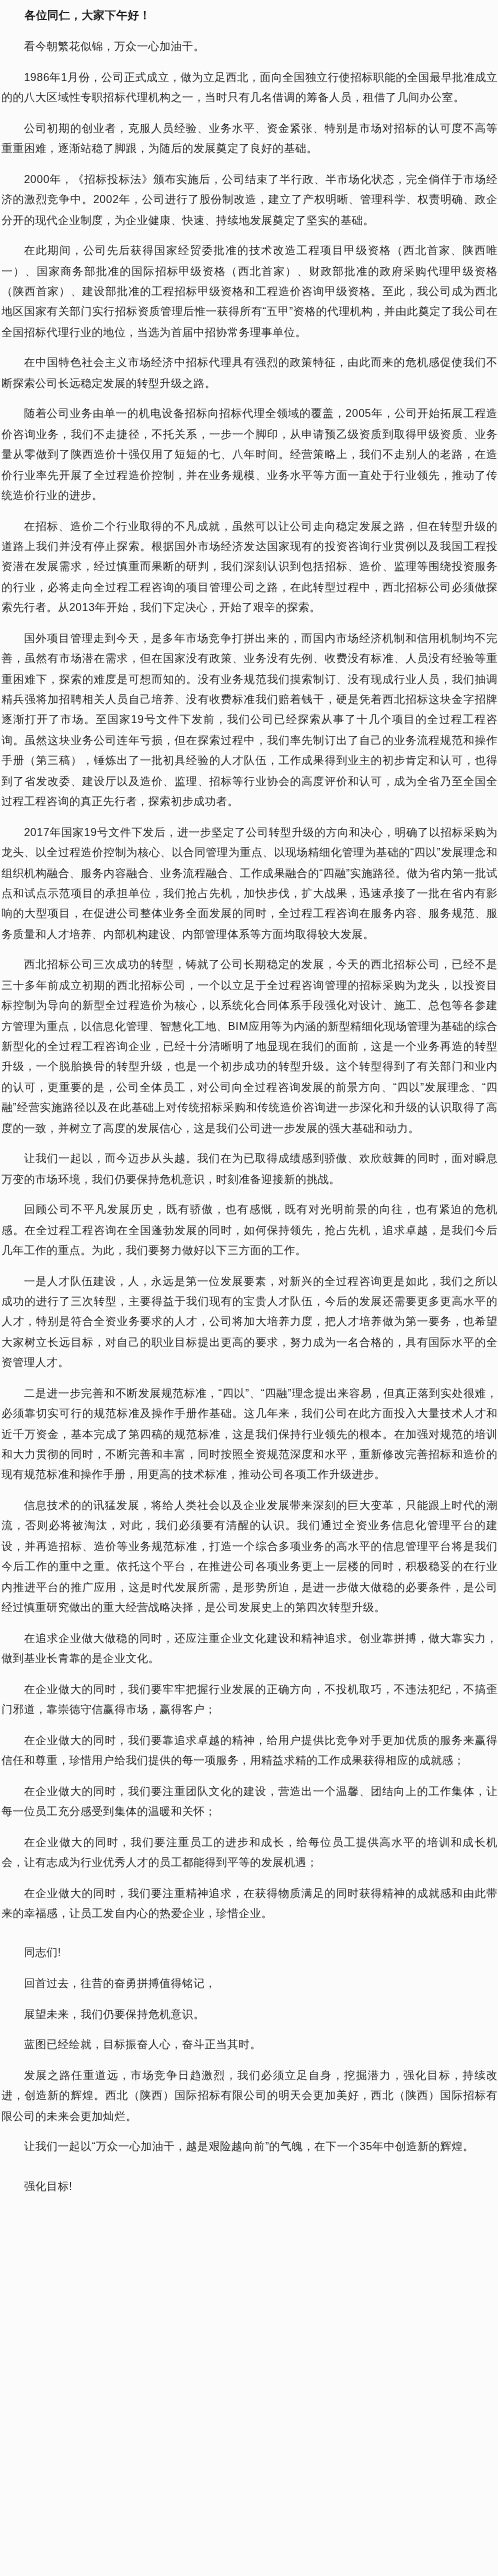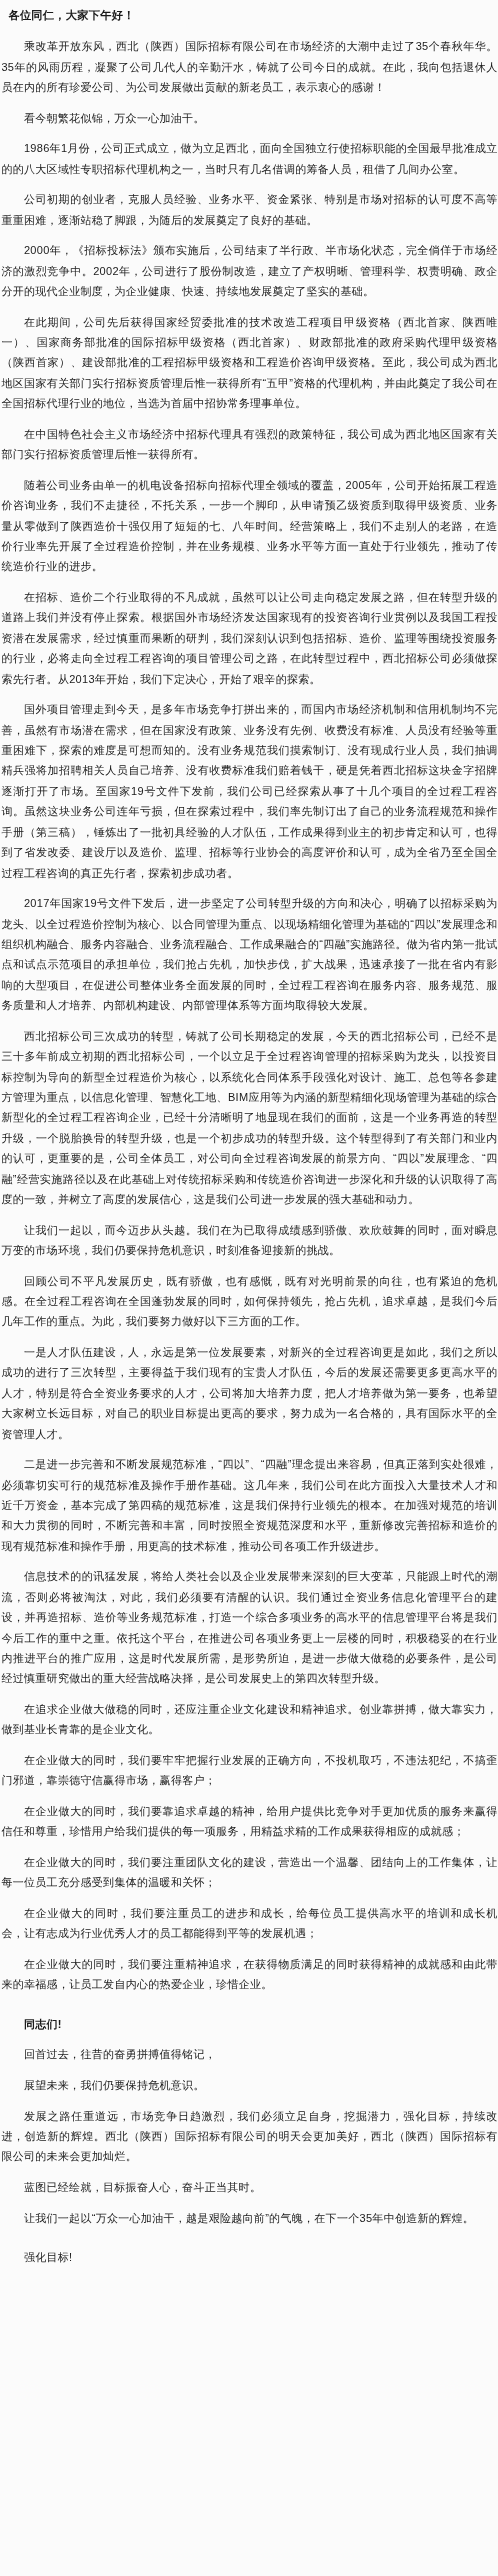--- a/index.html
+++ b/index.html
@@ -14,70 +14,69 @@
     min-height: 2576px;
     box-sizing: border-box;
     padding: 4.8px 1.4px 16.4px 1.4px;
     font-size: 11px;
     line-height: 20.4px;
     text-align: justify;
     letter-spacing: 0.3px;
   }
   .doc-title {
     margin: 0 0 11px 0;
-    padding-left: 7px;
+    padding-left: 23px;
     font-weight: bold;
     font-size: 11.2px;
     text-indent: 0;
   }
   .para {
     margin: 0 0 10.2px 0;
     text-indent: 22.5px;
   }
   .para.bold {
-    font-weight: bold;
+    font-weight: normal;
   }
   .para.extra-space {
     margin-top: 19px;
   }
   .italic {
     font-style: italic;
   }
 </style>
 </head>
 <body>
 
 <div class="doc">
   <p class="doc-title">各位同仁，大家下午好！</p>
   <div>
-      <p class="para">乘改革开放东风，西北（陕西）国际招标有限公司在市场经济的大潮中走过了35个春秋年华。35年的风雨历程，凝聚了公司几代人的辛勤汗水，铸就了公司今日的成就。在此，我向包括退休人员在内的所有珍爱公司、为公司发展做出贡献的新老员工，表示衷心的感谢！</p>
       <p class="para">看今朝繁花似锦，万众一心加油干。</p>
       <p class="para">1986年1月份，公司正式成立，做为立足西北，面向全国独立行使招标职能的全国最早批准成立的的八大区域性专职招标代理机构之一，当时只有几名借调的筹备人员，租借了几间办公室。</p>
       <p class="para">公司初期的创业者，克服人员经验、业务水平、资金紧张、特别是市场对招标的认可度不高等重重困难，逐渐站稳了脚跟，为随后的发展奠定了良好的基础。</p>
       <p class="para">2000年，《招标投标法》颁布实施后，公司结束了半行政、半市场化状态，完全倘佯于市场经济的激烈竞争中。2002年，公司进行了股份制改造，建立了产权明晰、管理科学、权责明确、政企分开的现代企业制度，为企业健康、快速、持续地发展奠定了坚实的基础。</p>
       <p class="para">在此期间，公司先后获得国家经贸委批准的技术改造工程项目甲级资格（西北首家、陕西唯一）、国家商务部批准的国际招标甲级资格（西北首家）、财政部批准的政府采购代理甲级资格（陕西首家）、建设部批准的工程招标甲级资格和工程造价咨询甲级资格。至此，我公司成为西北地区国家有关部门实行招标资质管理后惟一获得所有“五甲”资格的代理机构，并由此奠定了我公司在全国招标代理行业的地位，当选为首届中招协常务理事单位。</p>
-      <p class="para">在中国特色社会主义市场经济中招标代理具有强烈的政策特征，我公司成为西北地区国家有关部门实行招标资质管理后惟一获得所有。</p>
+      <p class="para">在中国特色社会主义市场经济中招标代理具有强烈的政策特征，由此而来的危机感促使我们不断探索公司长远稳定发展的转型升级之路。</p>
       <p class="para">随着公司业务由单一的机电设备招标向招标代理全领域的覆盖，2005年，公司开始拓展工程造价咨询业务，我们不走捷径，不托关系，一步一个脚印，从申请预乙级资质到取得甲级资质、业务量从零做到了陕西造价十强仅用了短短的七、八年时间。经营策略上，我们不走别人的老路，在造价行业率先开展了全过程造价控制，并在业务规模、业务水平等方面一直处于行业领先，推动了传统造价行业的进步。</p>
       <p class="para">在招标、造价二个行业取得的不凡成就，虽然可以让公司走向稳定发展之路，但在转型升级的道路上我们并没有停止探索。根据国外市场经济发达国家现有的投资咨询行业贯例以及我国工程投资潜在发展需求，经过慎重而果断的研判，我们深刻认识到包括招标、造价、监理等围绕投资服务的行业，必将走向全过程工程咨询的项目管理公司之路，在此转型过程中，西北招标公司必须做探索先行者。从2013年开始，我们下定决心，开始了艰辛的探索。</p>
       <p class="para">国外项目管理走到今天，是多年市场竞争打拼出来的，而国内市场经济机制和信用机制均不完善，虽然有市场潜在需求，但在国家没有政策、业务没有先例、收费没有标准、人员没有经验等重重困难下，探索的难度是可想而知的。没有业务规范我们摸索制订、没有现成行业人员，我们抽调精兵强将加招聘相关人员自己培养、没有收费标准我们赔着钱干，硬是凭着西北招标这块金字招牌逐渐打开了市场。至国家19号文件下发前，我们公司已经探索从事了十几个项目的全过程工程咨询。虽然这块业务公司连年亏损，但在探索过程中，我们率先制订出了自己的业务流程规范和操作手册（第三稿），锤炼出了一批初具经验的人才队伍，工作成果得到业主的初步肯定和认可，也得到了省发改委、建设厅以及造价、监理、招标等行业协会的高度评价和认可，成为全省乃至全国全过程工程咨询的真正先行者，探索初步成功者。</p>
       <p class="para">2017年国家19号文件下发后，进一步坚定了公司转型升级的方向和决心，明确了以招标采购为龙头、以全过程造价控制为核心、以合同管理为重点、以现场精细化管理为基础的“四以”发展理念和组织机构融合、服务内容融合、业务流程融合、工作成果融合的“四融”实施路径。做为省内第一批试点和试点示范项目的承担单位，我们抢占先机，加快步伐，扩大战果，迅速承接了一批在省内有影响的大型项目，在促进公司整体业务全面发展的同时，全过程工程咨询在服务内容、服务规范、服务质量和人才培养、内部机构建设、内部管理体系等方面均取得较大发展。</p>
       <p class="para">西北招标公司三次成功的转型，铸就了公司长期稳定的发展，今天的西北招标公司，已经不是三十多年前成立初期的西北招标公司，一个以立足于全过程咨询管理的招标采购为龙头，以投资目标控制为导向的新型全过程造价为核心，以系统化合同体系手段强化对设计、施工、总包等各参建方管理为重点，以信息化管理、智慧化工地、BIM应用等为内涵的新型精细化现场管理为基础的综合新型化的全过程工程咨询企业，已经十分清晰明了地显现在我们的面前，这是一个业务再造的转型升级，一个脱胎换骨的转型升级，也是一个初步成功的转型升级。这个转型得到了有关部门和业内的认可，更重要的是，公司全体员工，对公司向全过程咨询发展的前景方向、“四以”发展理念、“四融”经营实施路径以及在此基础上对传统招标采购和传统造价咨询进一步深化和升级的认识取得了高度的一致，并树立了高度的发展信心，这是我们公司进一步发展的强大基础和动力。</p>
       <p class="para">让我们一起以，而今迈步从头越。我们在为已取得成绩感到骄傲、欢欣鼓舞的同时，面对瞬息万变的市场环境，我们仍要保持危机意识，时刻准备迎接新的挑战。</p>
       <p class="para">回顾公司不平凡发展历史，既有骄傲，也有感慨，既有对光明前景的向往，也有紧迫的危机感。在全过程工程咨询在全国蓬勃发展的同时，如何保持领先，抢占先机，追求卓越，是我们今后几年工作的重点。为此，我们要努力做好以下三方面的工作。</p>
       <p class="para">一是人才队伍建设，人，永远是第一位发展要素，对新兴的全过程咨询更是如此，我们之所以成功的进行了三次转型，主要得益于我们现有的宝贵人才队伍，今后的发展还需要更多更高水平的人才，特别是符合全资业务要求的人才，公司将加大培养力度，把人才培养做为第一要务，也希望大家树立长远目标，对自己的职业目标提出更高的要求，努力成为一名合格的，具有国际水平的全资管理人才。</p>
       <p class="para">二是进一步完善和不断发展规范标准，“四以”、“四融”理念提出来容易，但真正落到实处很难，必须靠切实可行的规范标准及操作手册作基础。这几年来，我们公司在此方面投入大量技术人才和近千万资金，基本完成了第四稿的规范标准，这是我们保持行业领先的根本。在加强对规范的培训和大力贯彻的同时，不断完善和丰富，同时按照全资规范深度和水平，重新修改完善招标和造价的现有规范标准和操作手册，用更高的技术标准，推动公司各项工作升级进步。</p>
       <p class="para">信息技术的的讯猛发展，将给人类社会以及企业发展带来深刻的巨大变革，只能跟上时代的潮流，否则必将被淘汰，对此，我们必须要有清醒的认识。我们通过全资业务信息化管理平台的建设，并再造招标、造价等业务规范标准，打造一个综合多项业务的高水平的信息管理平台将是我们今后工作的重中之重。依托这个平台，在推进公司各项业务更上一层楼的同时，积极稳妥的在行业内推进平台的推广应用，这是时代发展所需，是形势所迫，是进一步做大做稳的必要条件，是公司经过慎重研究做出的重大经营战略决择，是公司发展史上的第四次转型升级。</p>
       <p class="para">在追求企业做大做稳的同时，还应注重企业文化建设和精神追求。创业靠拼搏，做大靠实力，做到基业长青靠的是企业文化。</p>
       <p class="para">在企业做大的同时，我们要牢牢把握行业发展的正确方向，不投机取巧，不违法犯纪，不搞歪门邪道，靠崇德守信赢得市场，赢得客户；</p>
       <p class="para">在企业做大的同时，我们要靠追求卓越的精神，给用户提供比竞争对手更加优质的服务来赢得信任和尊重，珍惜用户给我们提供的每一项服务，用精益求精的工作成果获得相应的成就感；</p>
       <p class="para">在企业做大的同时，我们要注重团队文化的建设，营造出一个温馨、团结向上的工作集体，让每一位员工充分感受到集体的温暖和关怀；</p>
       <p class="para">在企业做大的同时，我们要注重员工的进步和成长，给每位员工提供高水平的培训和成长机会，让有志成为行业优秀人才的员工都能得到平等的发展机遇；</p>
       <p class="para">在企业做大的同时，我们要注重精神追求，在获得物质满足的同时获得精神的成就感和由此带来的幸福感，让员工发自内心的热爱企业，珍惜企业。</p>
       <p class="para bold extra-space">同志们!</p>
       <p class="para">回首过去，往昔的奋勇拼搏值得铭记，</p>
       <p class="para">展望未来，我们仍要保持危机意识。</p>
+      <p class="para">蓝图已经绘就，目标振奋人心，奋斗正当其时。</p>
       <p class="para">发展之路任重道远，市场竞争日趋激烈，我们必须立足自身，挖掘潜力，强化目标，持续改进，创造新的辉煌。西北（陕西）国际招标有限公司的明天会更加美好，西北（陕西）国际招标有限公司的未来会更加灿烂。</p>
-      <p class="para">蓝图已经绘就，目标振奋人心，奋斗正当其时。</p>
       <p class="para">让我们一起以“万众一心加油干，越是艰险越向前”的气魄，在下一个35年中创造新的辉煌。</p>
       <p class="para extra-space">强化目标!</p>
     </div>
 </div>
 
 
 </body></html>

